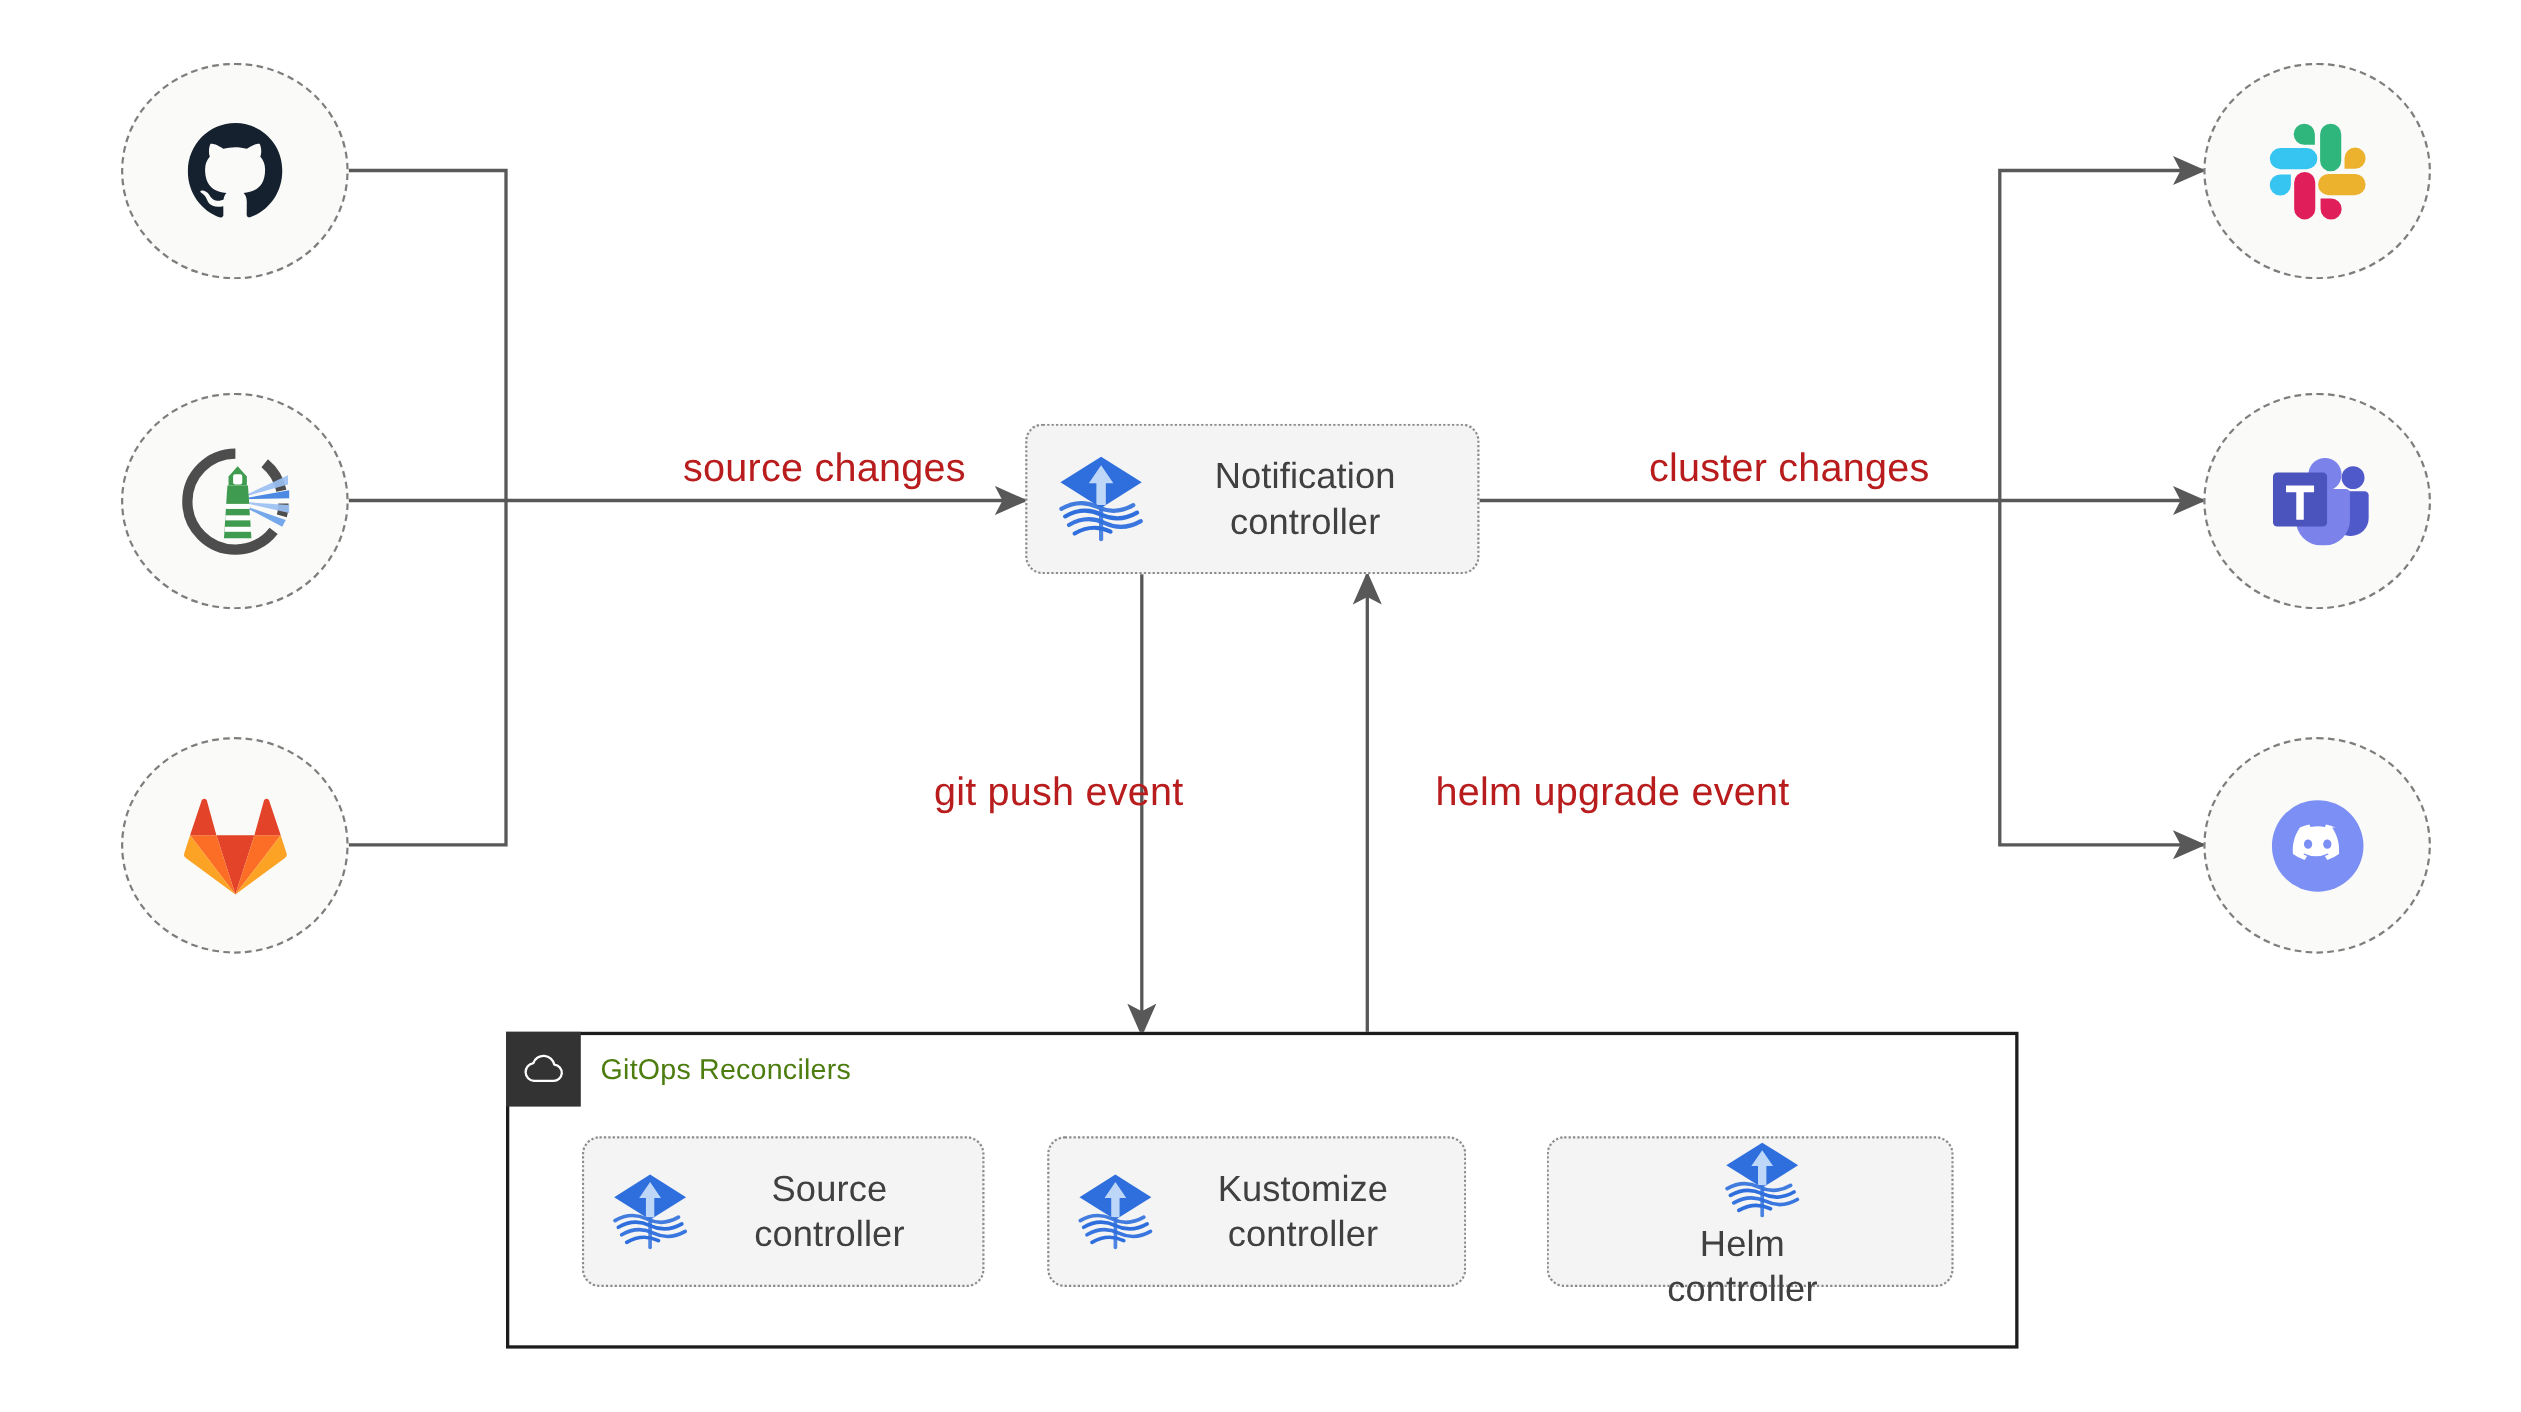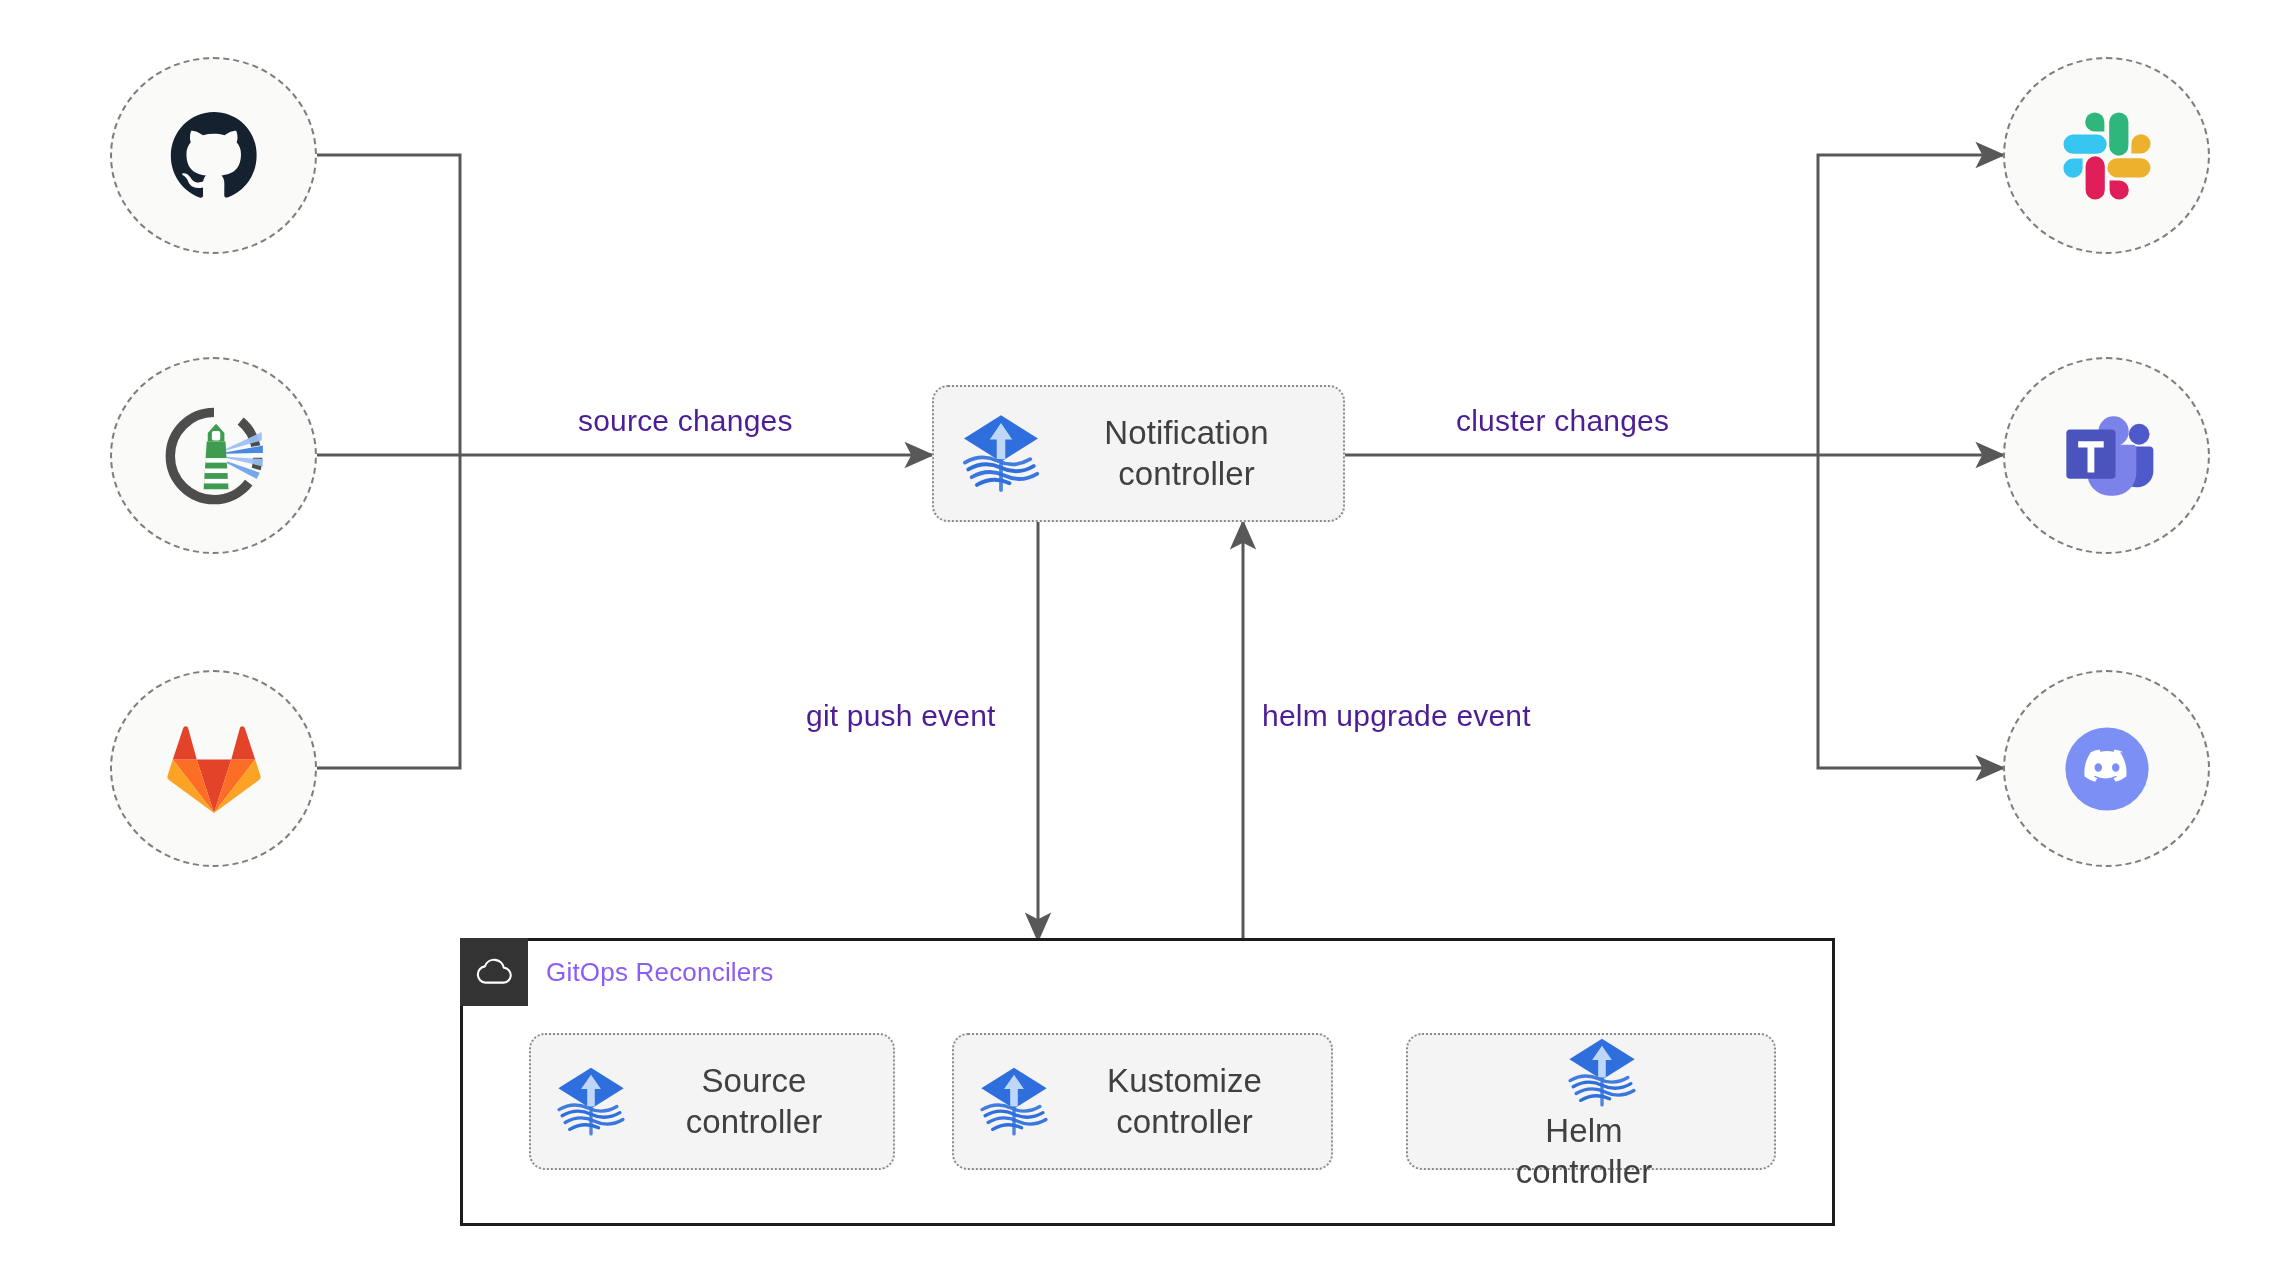--- a/index.html
+++ b/index.html
@@ -92,32 +92,33 @@
     background: #333333;
     display: flex;
     align-items: center;
     justify-content: center;
   }
   #reconcilers-title {
     position: absolute;
     left: 546px;
     top: 957px;
     font-size: 26px;
-    color: #8b5cf6;
+    color: #4d7c0f;
     letter-spacing: 0.2px;
     white-space: nowrap;
   }
 
   
   .edge-label {
     position: absolute;
-    font-size: 30px;
-    color: #4c1d95;
+    font-size: 36px;
+    color: #b91c1c;
     white-space: nowrap;
     letter-spacing: 0.2px;
+    margin-left: 43px;
   }
 </style>
 </head>
 <body>
 
 <div id="canvas">
 
   <svg class="layer-svg" viewBox="0 0 2292 1284" xmlns="http://www.w3.org/2000/svg">
     <defs>
       <marker id="ah" markerWidth="12" markerHeight="12" refX="9.2" refY="5" orient="auto" markerUnits="strokeWidth">

